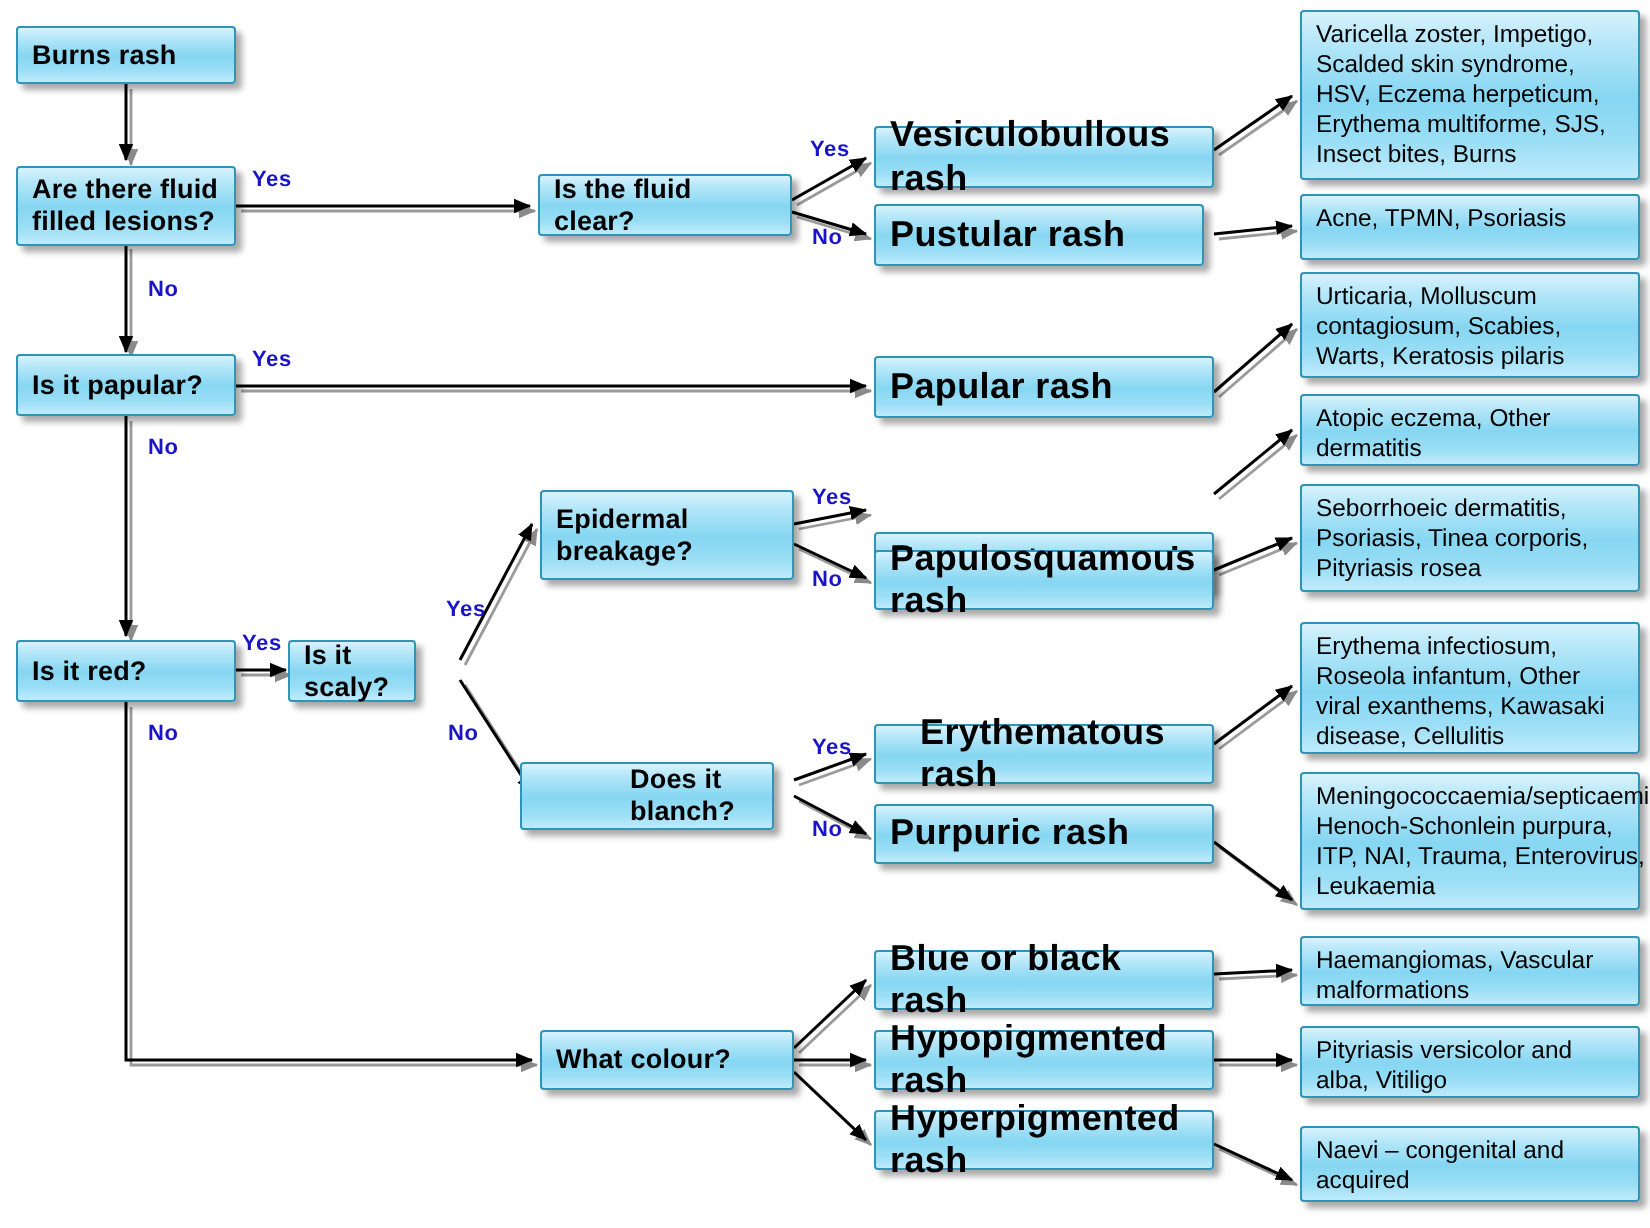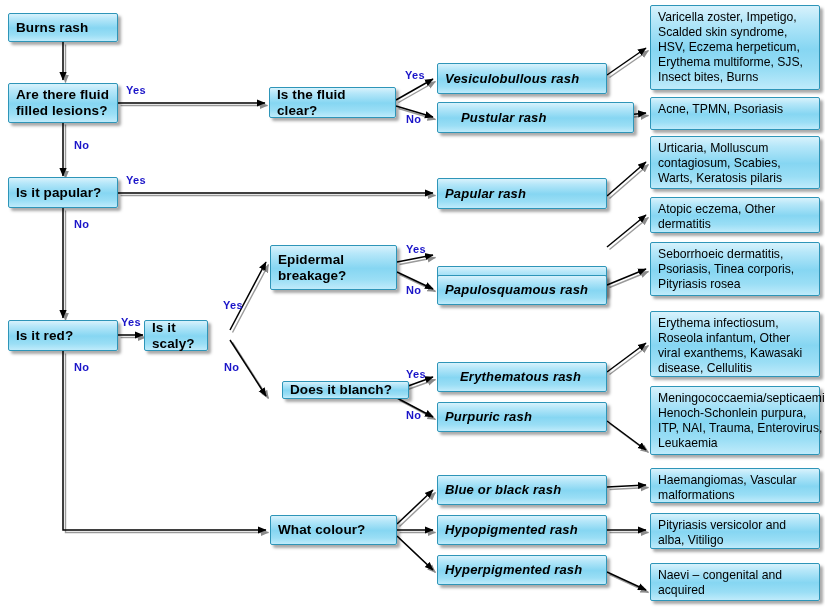--- a/index.html
+++ b/index.html
@@ -48,23 +48,22 @@
   }
   
   .decision .txt{
     font-weight:bold;
     font-size:13.5px;
     letter-spacing:0.1px;
   }
   
   .rash .txt{
     font-weight:bold;
-    font-size:13px;
+    font-size:18px;
     letter-spacing:0.2px;
-    font-style:italic;
   }
   
   .outcome{
     align-items:flex-start;
   }
   .outcome .txt{
     font-weight:normal;
     font-size:12.2px;
     line-height:1.22;
     padding-top:4px;
@@ -179,33 +178,33 @@
   </div>
 
   <div class="node decision" style="left:269px;top:87px;width:127px;height:31px;">
     <span class="txt">Is the fluid clear?</span>
   </div>
 
   <div class="node decision" style="left:270px;top:245px;width:127px;height:45px;">
     <span class="txt">Epidermal breakage?</span>
   </div>
 
-  <div class="node decision" style="left:282px;top:381px;width:127px;height:18px;">
+  <div class="node decision" style="left:260px;top:381px;width:127px;height:34px;padding-left:47px;">
     <span class="txt">Does it blanch?</span>
   </div>
 
   <div class="node decision" style="left:270px;top:515px;width:127px;height:30px;">
     <span class="txt">What colour?</span>
   </div>
 
   <div class="node rash" style="left:437px;top:63px;width:170px;height:31px;">
     <span class="txt">Vesiculobullous  rash</span>
   </div>
 
-  <div class="node rash" style="left:437px;top:102px;width:197px;height:31px;padding-left:16px;">
+  <div class="node rash" style="left:437px;top:102px;width:165px;height:31px;">
     <span class="txt">Pustular rash</span>
   </div>
 
   <div class="node rash" style="left:437px;top:178px;width:170px;height:31px;">
     <span class="txt">Papular rash</span>
   </div>
 
   <div class="node rash" style="left:437px;top:239px;width:170px;height:30px;margin-top:27px;">
     <span class="txt">Eczematous  rash</span>
   </div>

